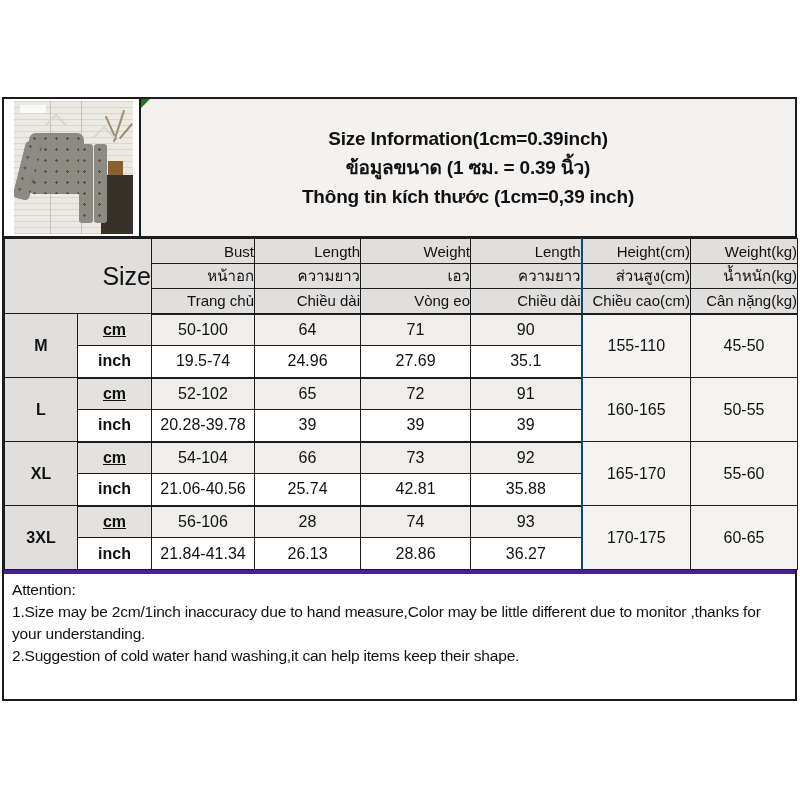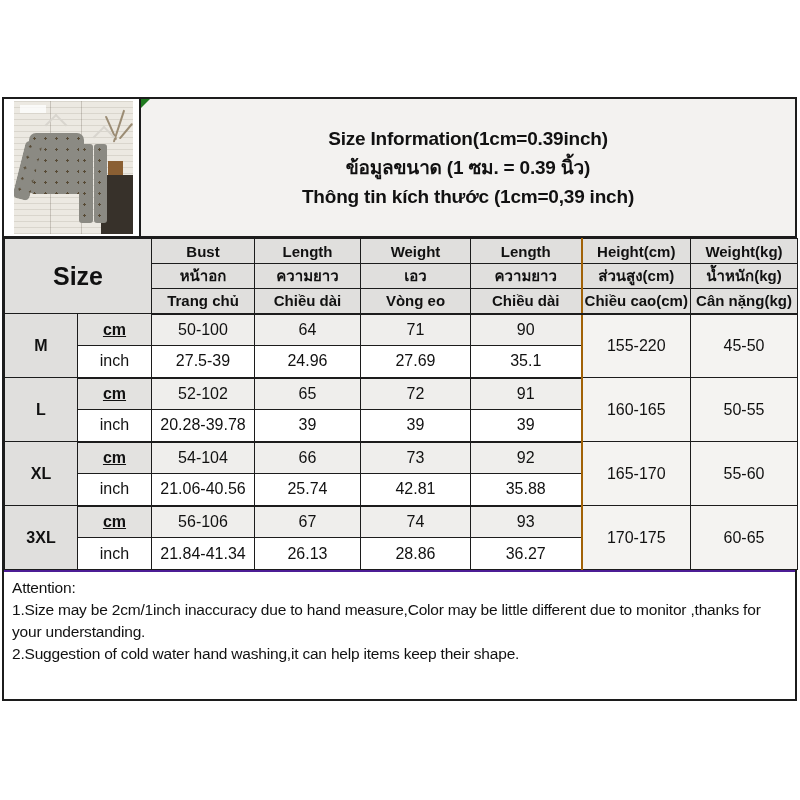--- a/index.html
+++ b/index.html
@@ -38,31 +38,31 @@
   .title-cell { position:relative; flex:1; background:#f3f2f0;
                 display:flex; flex-direction:column; justify-content:center; align-items:center; }
   .title-line { font-weight:bold; font-size:19px; line-height:29px; letter-spacing:-0.2px; }
   .corner-tri { position:absolute; left:0; top:0; width:0; height:0;
                 border-top:9px solid #1f7a1f; border-right:9px solid transparent; }
 
   
   table { border-collapse:collapse; table-layout:fixed; width:793px; }
   td { border:1px solid #1c1c1c; text-align:center; vertical-align:middle;
        font-size:15px; overflow:hidden; white-space:nowrap; }
-  tr.hdr td { height:25px; background:#e0dfdd; font-weight:bold; }
+  tr.hdr td { height:25px; background:#e0dfdd; font-weight:normal;text-align:right; }
   tr.hdr-last td { border-bottom:2px solid #1c1c1c; }
   td.size-cell { background:#e0dfdd; font-weight:bold; font-size:25px; }
   tr.data td { height:32px; font-size:16px; }
   tr.cm-row td.val { background:#efeeec; }
   tr.cm-row td.unit { background:#e3e2e0; font-weight:bold;text-decoration:underline; }
   tr.inch-row td { background:#ffffff; }
-  tr.inch-row td.unit { font-weight:normal; }
+  tr.inch-row td.unit { font-weight:bold; }
   td.size-label { background:#e0dfdd; font-weight:bold; font-size:17px; }
   td.merged { background:#f4f3f1; }
-  td.thick-left { border-left:2px solid #a16207; }
+  td.thick-left { border-left:2px solid #0c4a6e; }
   tr.group-end td { border-bottom:2px solid #1c1c1c; }
 
   
   .attention { height:129px; background:#fff; padding:5px 8px;
                font-size:15.5px; line-height:22px; letter-spacing:-0.2px; }
 </style>
 </head>
 <body>
 
 <div class="sheet">
@@ -133,26 +133,26 @@
       <td>Cân nặng(kg)</td>
     </tr>
 
     <tr class="data cm-row">
       <td class="size-label" rowspan="2">M</td>
       <td class="unit">cm</td>
       <td class="val">50-100</td>
       <td class="val">64</td>
       <td class="val">71</td>
       <td class="val">90</td>
-      <td class="merged thick-left" rowspan="2">155-220</td>
+      <td class="merged thick-left" rowspan="2">155-110</td>
       <td class="merged" rowspan="2">45-50</td>
     </tr>
     <tr class="data inch-row group-end">
       <td class="unit">inch</td>
-      <td>27.5-39</td>
+      <td>19.5-74</td>
       <td>24.96</td>
       <td>27.69</td>
       <td>35.1</td>
     </tr>
 
     <tr class="data cm-row">
       <td class="size-label" rowspan="2">L</td>
       <td class="unit">cm</td>
       <td class="val">52-102</td>
       <td class="val">65</td>
@@ -184,35 +184,35 @@
       <td>21.06-40.56</td>
       <td>25.74</td>
       <td>42.81</td>
       <td>35.88</td>
     </tr>
 
     <tr class="data cm-row">
       <td class="size-label" rowspan="2">3XL</td>
       <td class="unit">cm</td>
       <td class="val">56-106</td>
-      <td class="val">67</td>
+      <td class="val">28</td>
       <td class="val">74</td>
       <td class="val">93</td>
       <td class="merged thick-left" rowspan="2">170-175</td>
       <td class="merged" rowspan="2">60-65</td>
     </tr>
     <tr class="data inch-row">
       <td class="unit">inch</td>
       <td>21.84-41.34</td>
       <td>26.13</td>
       <td>28.86</td>
       <td>36.27</td>
     </tr>
   </tbody>
     </table>
 
-  <div class="attention" style="border-top:2px solid #4c1d95">
+  <div class="attention" style="border-top:4px solid #4c1d95">
     <div>Attention:</div>
     <div>1.Size may be 2cm/1inch inaccuracy due to hand measure,Color may be little different due to monitor ,thanks for your understanding.</div>
     <div>2.Suggestion of cold water hand washing,it can help items keep their shape.</div>
   </div>
 
 </div>
 
 </body></html>

